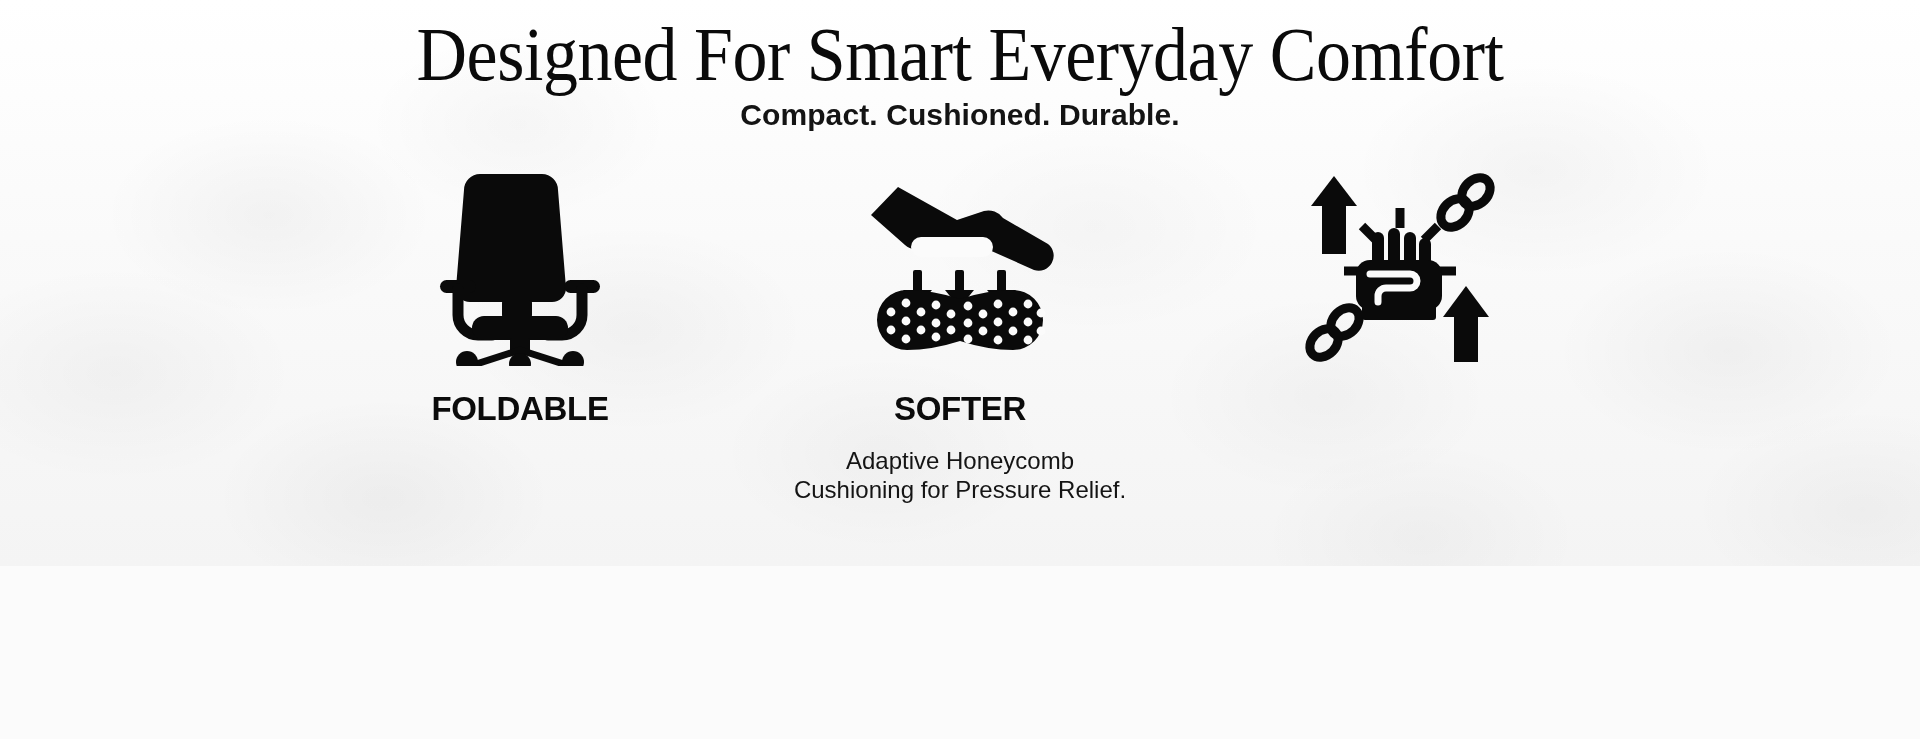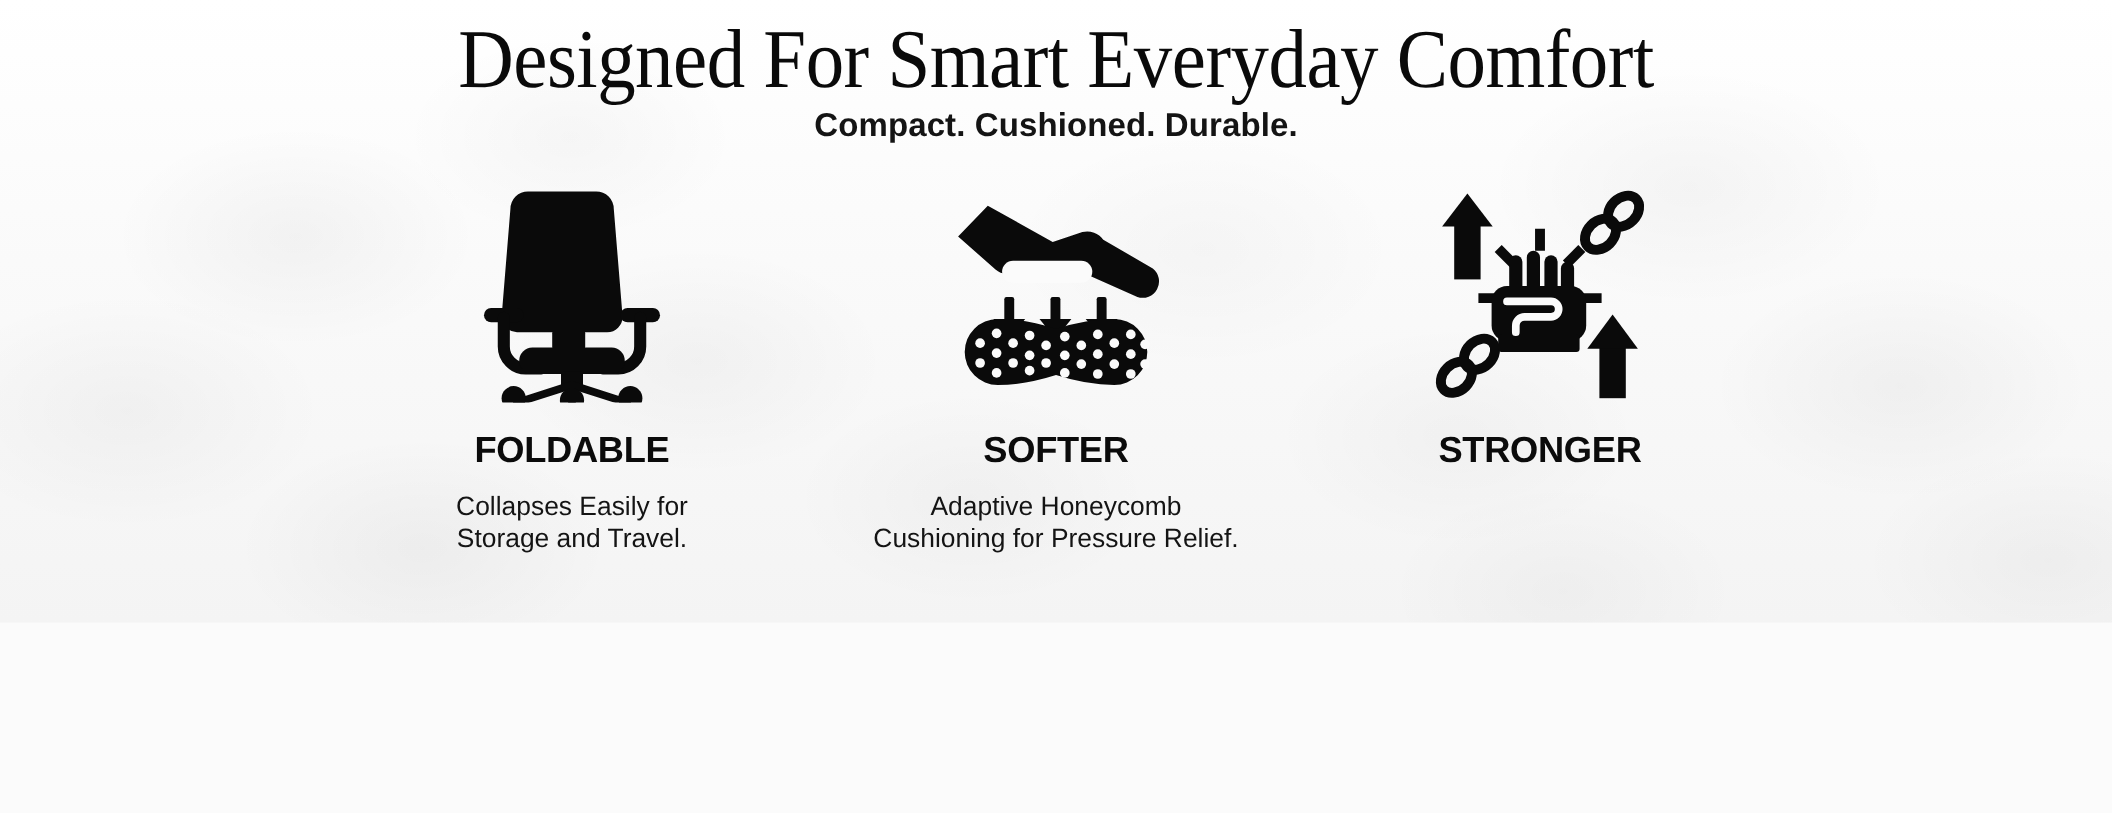--- a/index.html
+++ b/index.html
@@ -133,22 +133,20 @@
           <rect x="76" y="168" width="20" height="16" rx="2" fill="#0a0a0a"></rect>
 
           <path d="M86 180 L36 196 M86 180 L136 196 M86 180 L86 198" stroke="#0a0a0a" stroke-width="7" stroke-linecap="round"></path>
 
           <circle cx="33" cy="192" r="11" fill="#0a0a0a"></circle>
           <circle cx="86" cy="194" r="11" fill="#0a0a0a"></circle>
           <circle cx="139" cy="192" r="11" fill="#0a0a0a"></circle>
         </svg>
       </div>
       <div class="card-title">FOLDABLE</div>
-      <div class="card-desc">Collapses Easily for
-Storage and Travel.</div>
     </div>
 
     <div class="card">
       <div class="icon-wrap">
         <svg width="190" height="168" viewBox="0 0 190 168" fill="none" xmlns="http://www.w3.org/2000/svg">
 
           <path d="M6 31 L33 3 L92 36 L119 27 a18 18 0 0 1 19 7 l45 26 a15 15 0 0 1 -14 26 l-47 -21 H50 a16 16 0 0 1 -10 -4 Z" fill="#0a0a0a"></path>
           <path d="M56 53 h62 a10 10 0 0 1 0 20 H56 a10 10 0 0 1 0 -20 Z" fill="#fbfbfb"></path>
 
           <g fill="#0a0a0a">
@@ -234,17 +232,16 @@
             <rect x="88" y="58" width="12" height="38" rx="6"></rect>
             <rect x="104" y="62" width="12" height="34" rx="6"></rect>
             <rect x="119" y="68" width="12" height="30" rx="6"></rect>
             <path d="M70 90 h58 a14 14 0 0 1 14 14 v22 a14 14 0 0 1 -14 14 H70 a14 14 0 0 1 -14 -14 v-22 A14 14 0 0 1 70 90 Z"></path>
             <rect x="62" y="134" width="74" height="16" rx="3"></rect>
           </g>
 
           <path d="M70 104 h40 a7 7 0 0 1 0 14 H86 a8 8 0 0 0 -8 8 v6" stroke="#fbfbfb" stroke-width="7" fill="none" stroke-linecap="round"></path>
         </svg>
       </div>
-      <div class="card-title">STRONGER</div>
     </div>
 
   </div>
 </div>
 
 </body></html>

